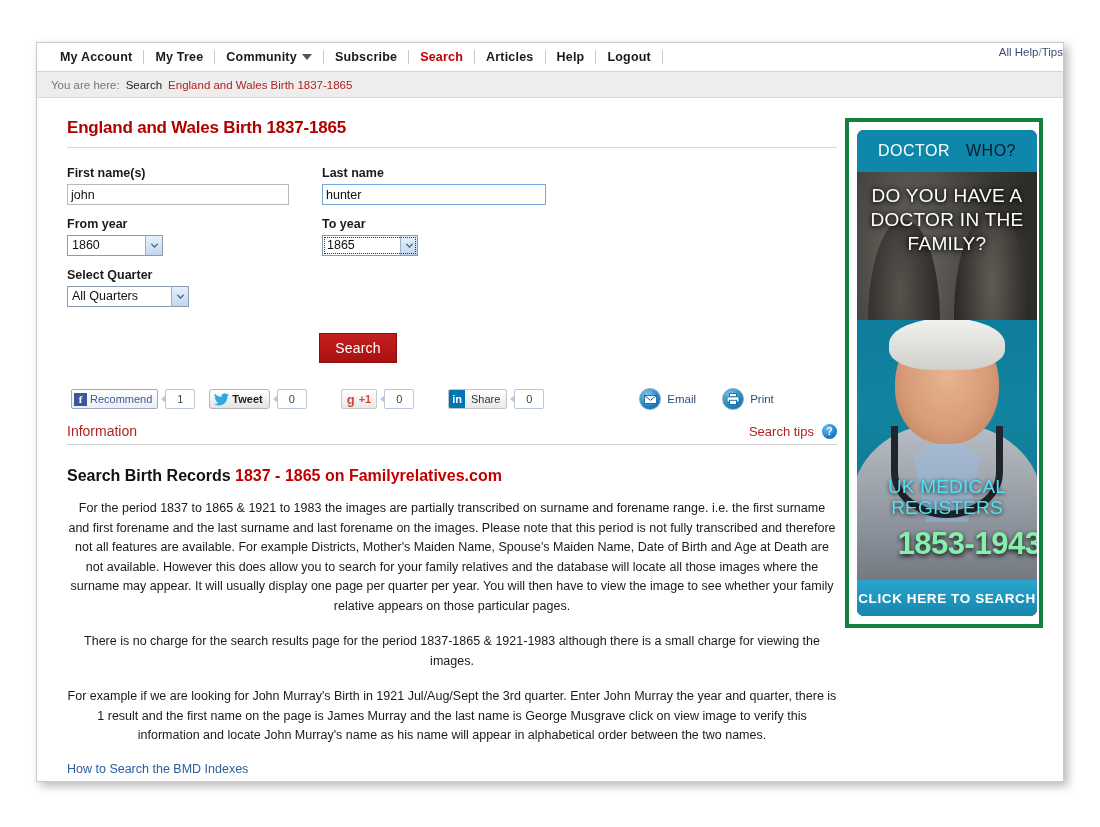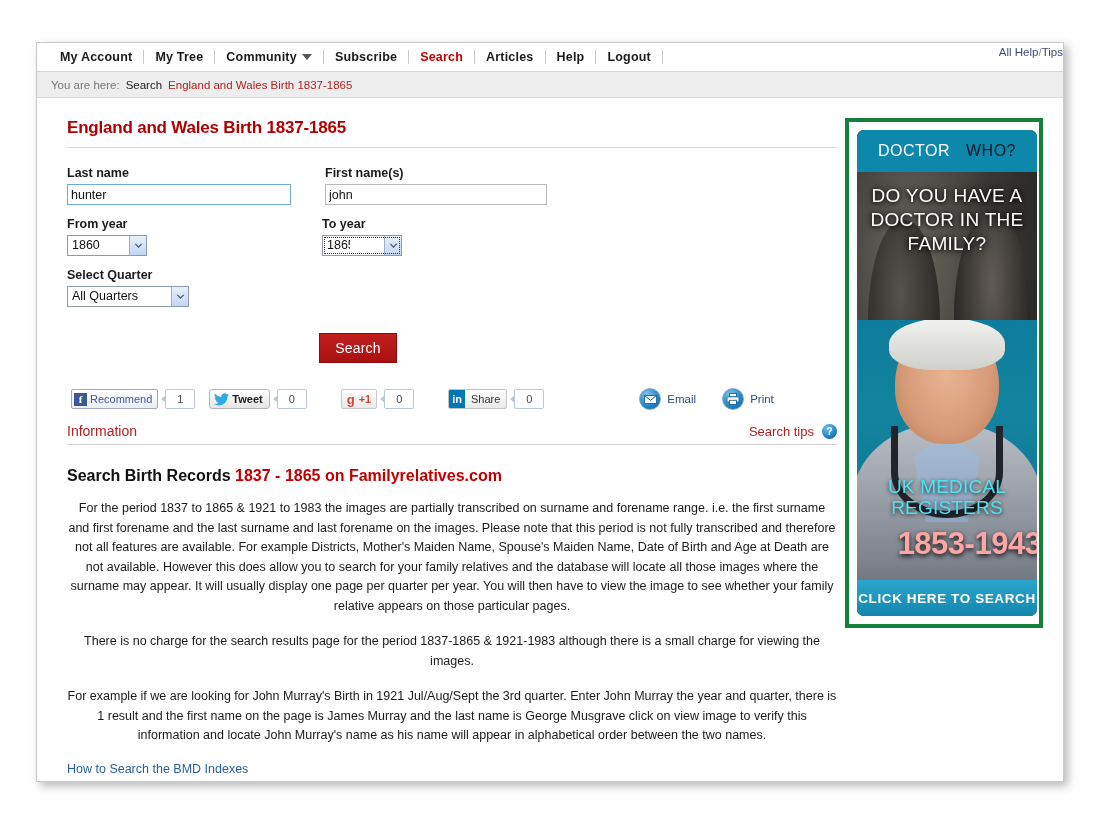--- a/index.html
+++ b/index.html
@@ -136,21 +136,21 @@
   input.text-input.highlight {
     border: 1px solid #6fa8dc;
     width: 224px;
   }
   .select-wrap {
     display: inline-flex;
     align-items: stretch;
     height: 21px;
     border: 1px solid #8c9bab;
     background: #fff;
-    width: 80px;
+    width: 96px;
   }
   .select-wrap.focused {
     outline: 1px dotted #333;
     outline-offset: -3px;
     gap: 34px;
   }
   .select-wrap.quarter { width: 122px; }
   .select-val {
     flex: 1;
     font-size: 12.5px;
@@ -473,21 +473,21 @@
     line-height: 21px;
     letter-spacing: 0.2px;
     text-shadow: 0 1px 4px rgba(0,0,0,0.85);
     z-index: 6;
   }
   .ad-years {
     position: absolute;
     left: 0; bottom: 54px;
     width: 208px;
     text-align: center;
-    color: #fca5a5;
+    color: #86efac;
     font-size: 31px;
     font-weight: bold;
     letter-spacing: -0.5px;
     text-shadow: 0 2px 5px rgba(0,0,0,0.9);
     z-index: 6;
     padding-left: 17px;
   }
   .ad-cta {
     position: absolute;
     left: 0; bottom: 0;
@@ -542,27 +542,27 @@
     <div class="body-wrap">
 
       <div class="content-col">
 
         <h1 class="page-title">England and Wales Birth 1837-1865</h1>
         <div class="title-rule"></div>
 
         <div class="form-grid">
 
           <div class="field-row">
+            <div class="field">
+              <span class="field-label">First name(s)</span>
+              <input class="text-input" type="text" value="john" style="">
+            </div>
             <div class="field wide">
               <span class="field-label">Last name</span>
               <input class="text-input highlight" type="text" value="hunter" style="">
-            </div>
-            <div class="field">
-              <span class="field-label">First name(s)</span>
-              <input class="text-input" type="text" value="john" style="">
             </div>
           </div>
 
           <div class="field-row">
             <div class="field">
               <span class="field-label">From year</span>
               <div class="select-wrap">
                 <span class="select-val">1860</span>
                 <span class="select-btn">
                   <svg width="9" height="6" viewBox="0 0 9 6">

